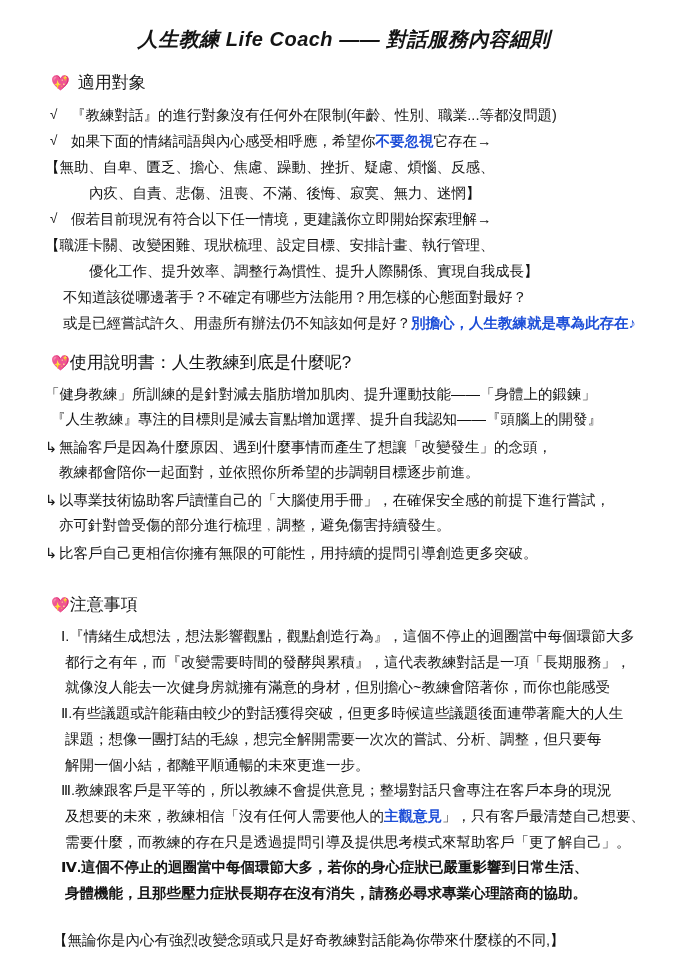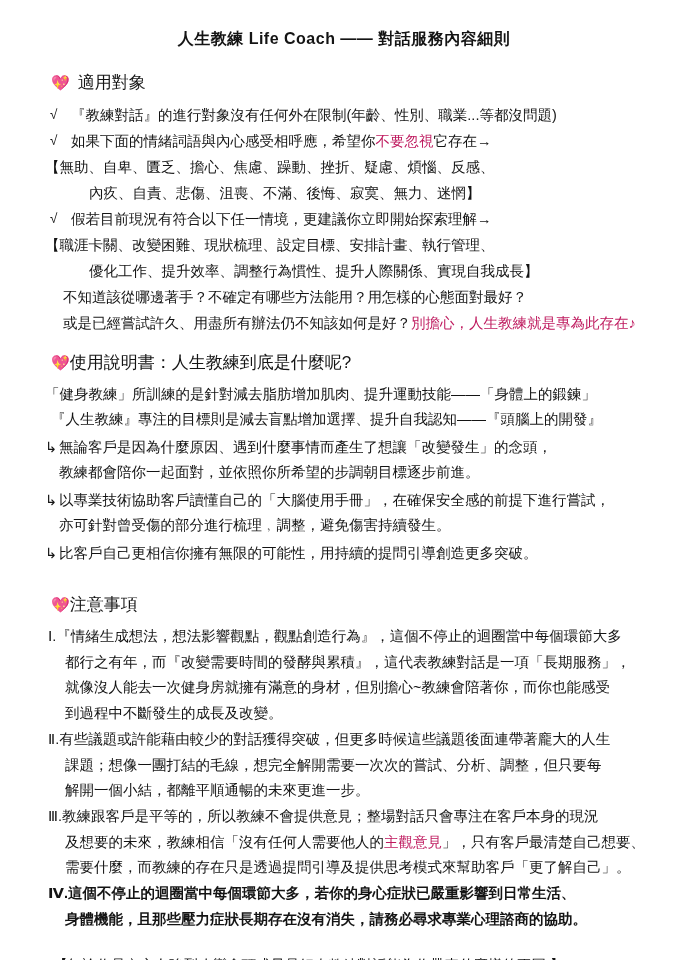--- a/index.html
+++ b/index.html
@@ -8,25 +8,26 @@
     height: 960px;
     background: #ffffff;
     color: #141414;
     font-family: "Liberation Sans", "DejaVu Sans", sans-serif;
     overflow: hidden;
   }
   .page { padding: 24px 26px 0 45px; }
 
   .title {
     text-align: center;
-    font-size: 16px;
+    font-size: 20px;
     font-weight: 700;
     line-height: 30px;
     margin: 0 0 16px -10px;
     letter-spacing: 0.5px;
+    font-style: italic;
   }
 
   .sec-head {
     display: flex;
     align-items: center;
     font-size: 17px;
     line-height: 25px;
     margin: 0 0 7px 6px;
   }
   .sec-head .heart { font-size: 15px; line-height: 1; }
@@ -55,26 +56,26 @@
   .m-l1 { }
   .m-l2 { margin-left: 6px; font-weight: 400; }
   .arrow-group { margin-top: 3px; }
   .arrow-line { display: flex; }
   .arrow-line .arrow { flex: 0 0 14px; }
   .arrow-cont { margin-left: 14px; }
 
   
   .notes { margin-top: 26px; }
   .notes .line { line-height: 25.7px; }
-  .note-first { margin-left: 3px; }
+  .note-first { margin-left: 16px; }
   .note-cont  { margin-left: 20px; }
   .note-num   { letter-spacing: 0; }
   .bold-item  { font-weight: 700; }
 
-  b, .b { font-weight: 400; color: #be185d; }
+  b, .b { font-weight: 700; color: #1d4ed8; }
 
   
   .footer { margin-top: 20px; }
   .footer .line { line-height: 27px; margin-left: 8px; font-size: 14.5px; }
 </style>
 </head>
 <body>
 
 <div class="page">
 
@@ -147,21 +148,20 @@
   <section class="notes">
     <div class="sec-head">
       <span class="heart">💖</span>
       <span class="sec-title">注意事項</span>
     </div>
 
     <div>
       <div class="line note-first"><span class="note-num">Ⅰ.</span><span>『情緒生成想法，想法影響觀點，觀點創造行為』，這個不停止的迴圈當中每個環節大多</span></div>
       <div class="line note-cont">都行之有年，而『改變需要時間的發酵與累積』，這代表教練對話是一項「長期服務」，</div>
       <div class="line note-cont">就像沒人能去一次健身房就擁有滿意的身材，但別擔心~教練會陪著你，而你也能感受</div>
-      <div class="line note-cont">到過程中不斷發生的成長及改變。</div>
     </div>
 
     <div>
       <div class="line note-first"><span class="note-num">Ⅱ.</span><span>有些議題或許能藉由較少的對話獲得突破，但更多時候這些議題後面連帶著龐大的人生</span></div>
       <div class="line note-cont">課題；想像一團打結的毛線，想完全解開需要一次次的嘗試、分析、調整，但只要每</div>
       <div class="line note-cont">解開一個小結，都離平順通暢的未來更進一步。</div>
     </div>
 
     <div>
       <div class="line note-first"><span class="note-num">Ⅲ.</span><span>教練跟客戶是平等的，所以教練不會提供意見；整場對話只會專注在客戶本身的現況</span></div>

